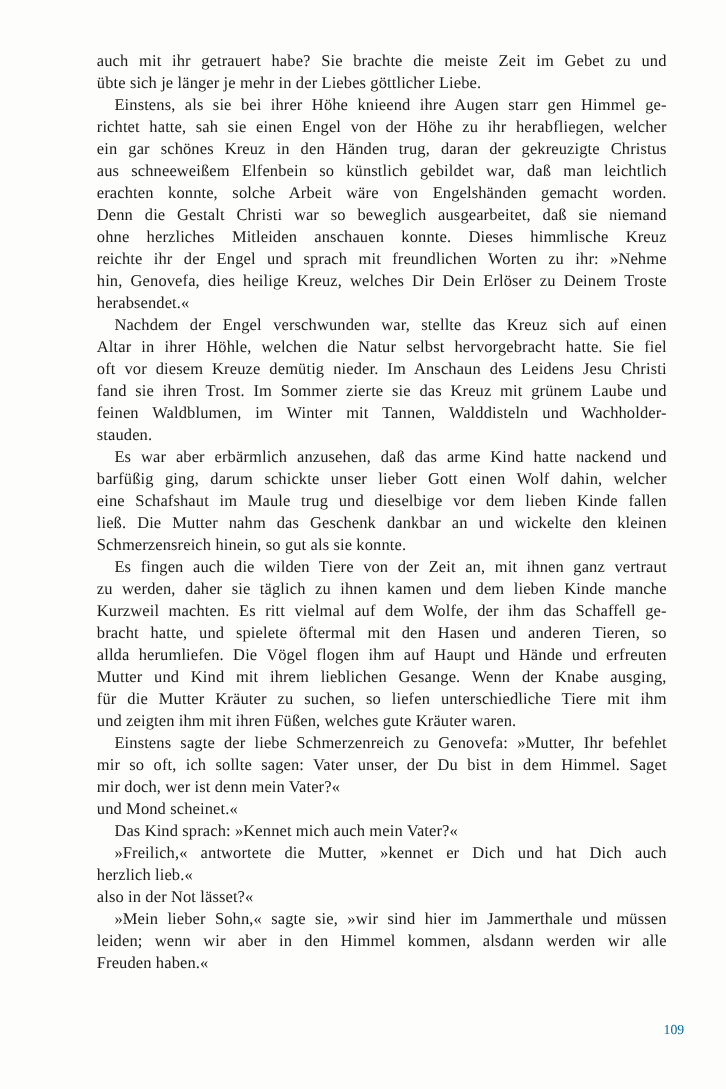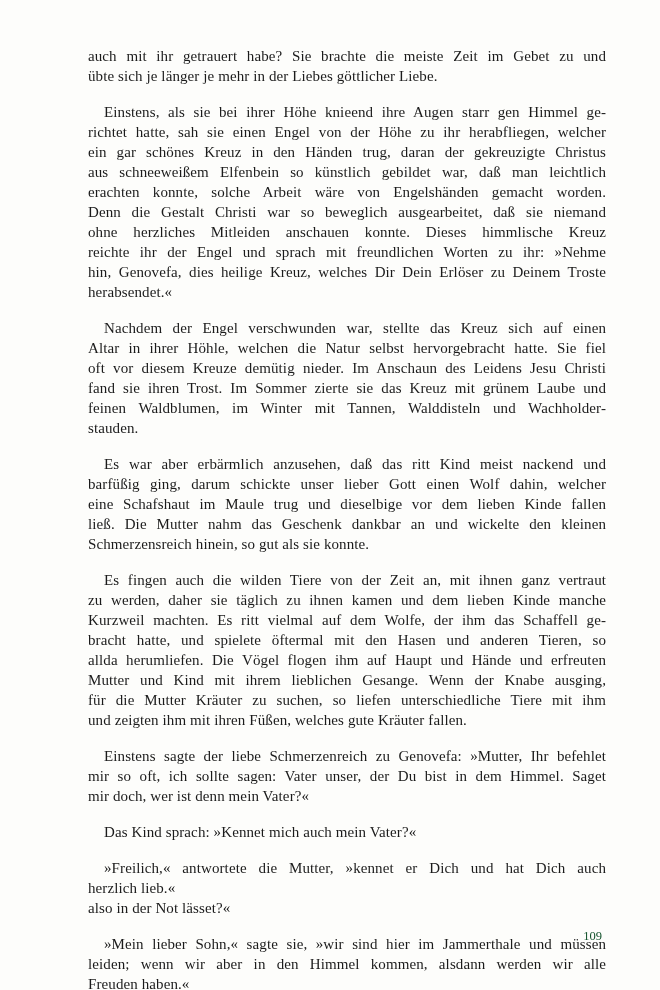--- a/index.html
+++ b/index.html
@@ -30,31 +30,30 @@
     text-align: justify;
     text-align-last: justify;
     white-space: normal;
     letter-spacing: 0.1px;
   }
   .line.para-end {
     text-align-last: left;
   }
   .line.indent {
     text-indent: 16px;
-    margin-top: 16px;
   }
   .page-number {
     position: absolute;
     top: 928px;
-    left: 84px;
+    left: 104px;
     width: 518px;
     text-align: right;
     font-size: 12.5px;
     line-height: 16px;
-    color: #14532d;
+    color: #0369a1;
   }
 </style>
 </head>
 <body>
 
 <div class="page">
   <div class="text-block" id="text-block">
       <div class="line">auch mit ihr getrauert habe? Sie brachte die meiste Zeit im Gebet zu und</div>
       <div class="line para-end">übte sich je länger je mehr in der Liebes göttlicher Liebe.</div>
       <div class="line indent">Einstens, als sie bei ihrer Höhe knieend ihre Augen starr gen Himmel ge-</div>
@@ -66,36 +65,37 @@
       <div class="line">ohne herzliches Mitleiden anschauen konnte. Dieses himmlische Kreuz</div>
       <div class="line">reichte ihr der Engel und sprach mit freundlichen Worten zu ihr: »Nehme</div>
       <div class="line">hin, Genovefa, dies heilige Kreuz, welches Dir Dein Erlöser zu Deinem Troste</div>
       <div class="line para-end">herabsendet.«</div>
       <div class="line indent">Nachdem der Engel verschwunden war, stellte das Kreuz sich auf einen</div>
       <div class="line">Altar in ihrer Höhle, welchen die Natur selbst hervorgebracht hatte. Sie fiel</div>
       <div class="line">oft vor diesem Kreuze demütig nieder. Im Anschaun des Leidens Jesu Christi</div>
       <div class="line">fand sie ihren Trost. Im Sommer zierte sie das Kreuz mit grünem Laube und</div>
       <div class="line">feinen Waldblumen, im Winter mit Tannen, Walddisteln und Wachholder-</div>
       <div class="line para-end">stauden.</div>
-      <div class="line indent">Es war aber erbärmlich anzusehen, daß das ritt Kind meist nackend und</div>
+      <div class="line indent">Es war aber erbärmlich anzusehen, daß das arme Kind hatte nackend und</div>
       <div class="line">barfüßig ging, darum schickte unser lieber Gott einen Wolf dahin, welcher</div>
       <div class="line">eine Schafshaut im Maule trug und dieselbige vor dem lieben Kinde fallen</div>
       <div class="line">ließ. Die Mutter nahm das Geschenk dankbar an und wickelte den kleinen</div>
       <div class="line para-end">Schmerzensreich hinein, so gut als sie konnte.</div>
       <div class="line indent">Es fingen auch die wilden Tiere von der Zeit an, mit ihnen ganz vertraut</div>
       <div class="line">zu werden, daher sie täglich zu ihnen kamen und dem lieben Kinde manche</div>
       <div class="line">Kurzweil machten. Es ritt vielmal auf dem Wolfe, der ihm das Schaffell ge-</div>
       <div class="line">bracht hatte, und spielete öftermal mit den Hasen und anderen Tieren, so</div>
       <div class="line">allda herumliefen. Die Vögel flogen ihm auf Haupt und Hände und erfreuten</div>
       <div class="line">Mutter und Kind mit ihrem lieblichen Gesange. Wenn der Knabe ausging,</div>
       <div class="line">für die Mutter Kräuter zu suchen, so liefen unterschiedliche Tiere mit ihm</div>
-      <div class="line para-end">und zeigten ihm mit ihren Füßen, welches gute Kräuter fallen.</div>
+      <div class="line para-end">und zeigten ihm mit ihren Füßen, welches gute Kräuter waren.</div>
       <div class="line indent">Einstens sagte der liebe Schmerzenreich zu Genovefa: »Mutter, Ihr befehlet</div>
       <div class="line">mir so oft, ich sollte sagen: Vater unser, der Du bist in dem Himmel. Saget</div>
       <div class="line para-end">mir doch, wer ist denn mein Vater?«</div>
+      <div class="line para-end">und Mond scheinet.«</div>
       <div class="line indent para-end">Das Kind sprach: »Kennet mich auch mein Vater?«</div>
       <div class="line indent">»Freilich,« antwortete die Mutter, »kennet er Dich und hat Dich auch</div>
       <div class="line para-end">herzlich lieb.«</div>
       <div class="line para-end">also in der Not lässet?«</div>
       <div class="line indent">»Mein lieber Sohn,« sagte sie, »wir sind hier im Jammerthale und müssen</div>
       <div class="line">leiden; wenn wir aber in den Himmel kommen, alsdann werden wir alle</div>
       <div class="line para-end">Freuden haben.«</div>
     </div>
   <div class="page-number">109</div>
 </div>

